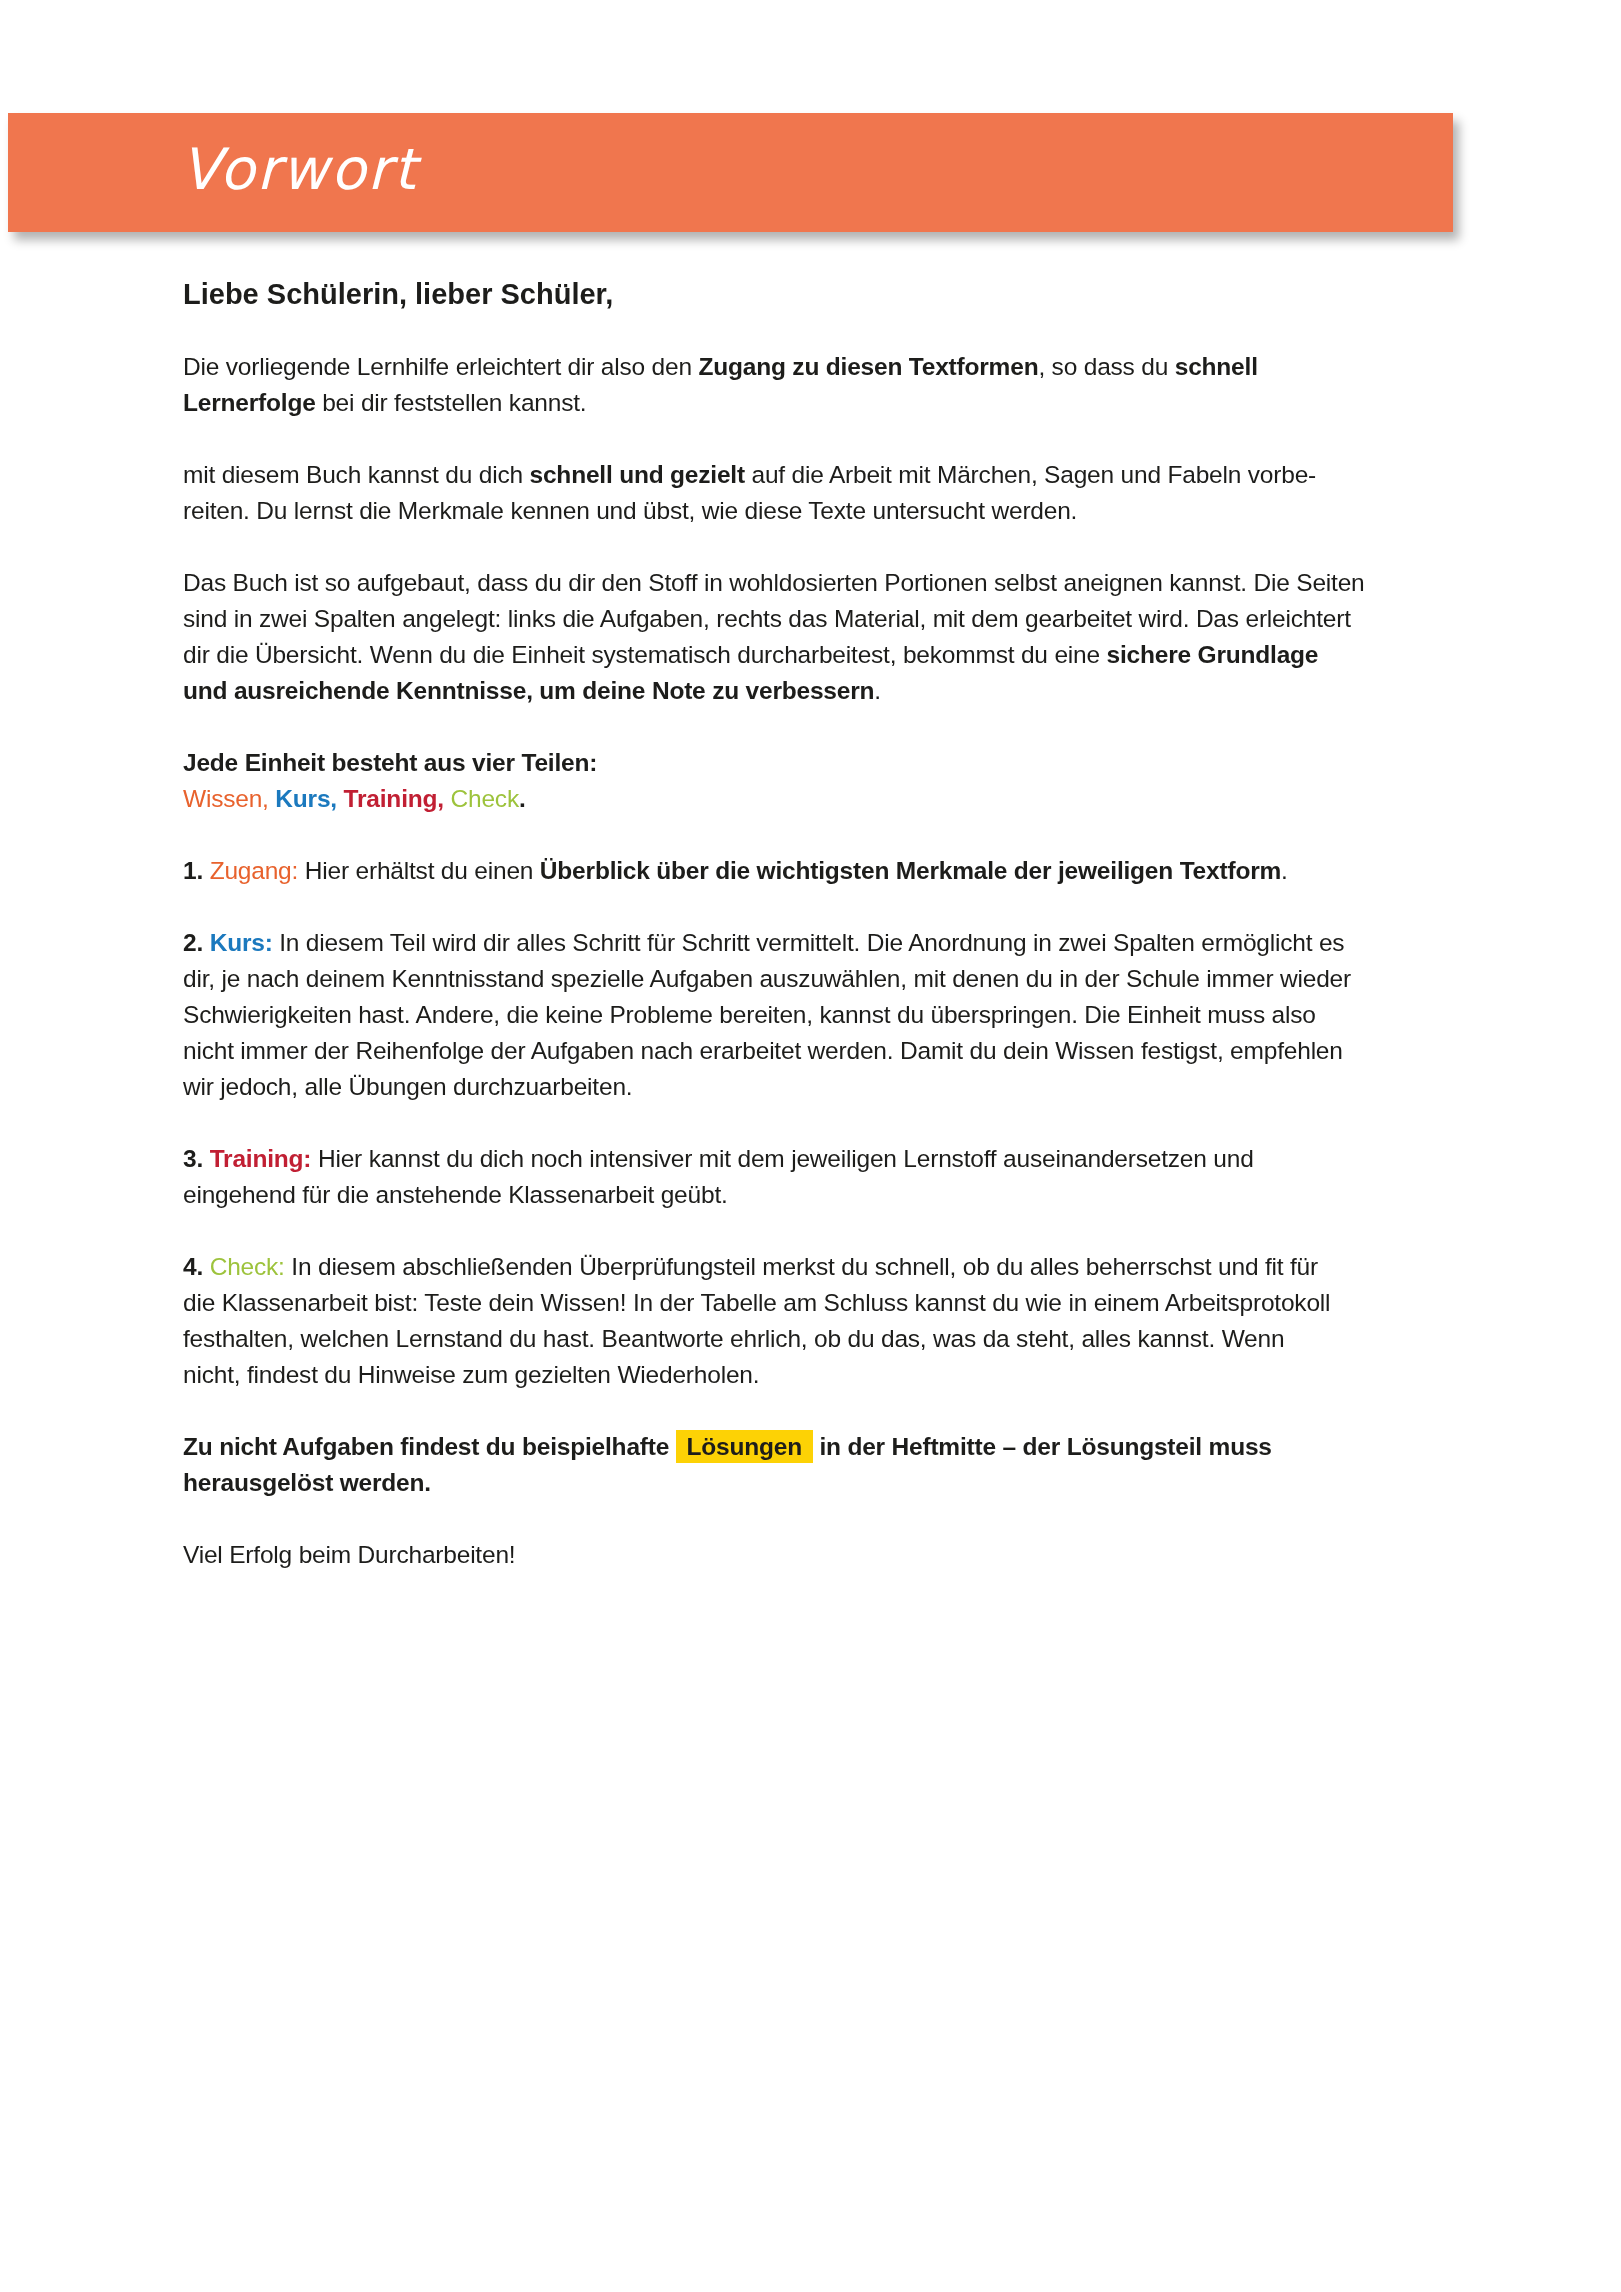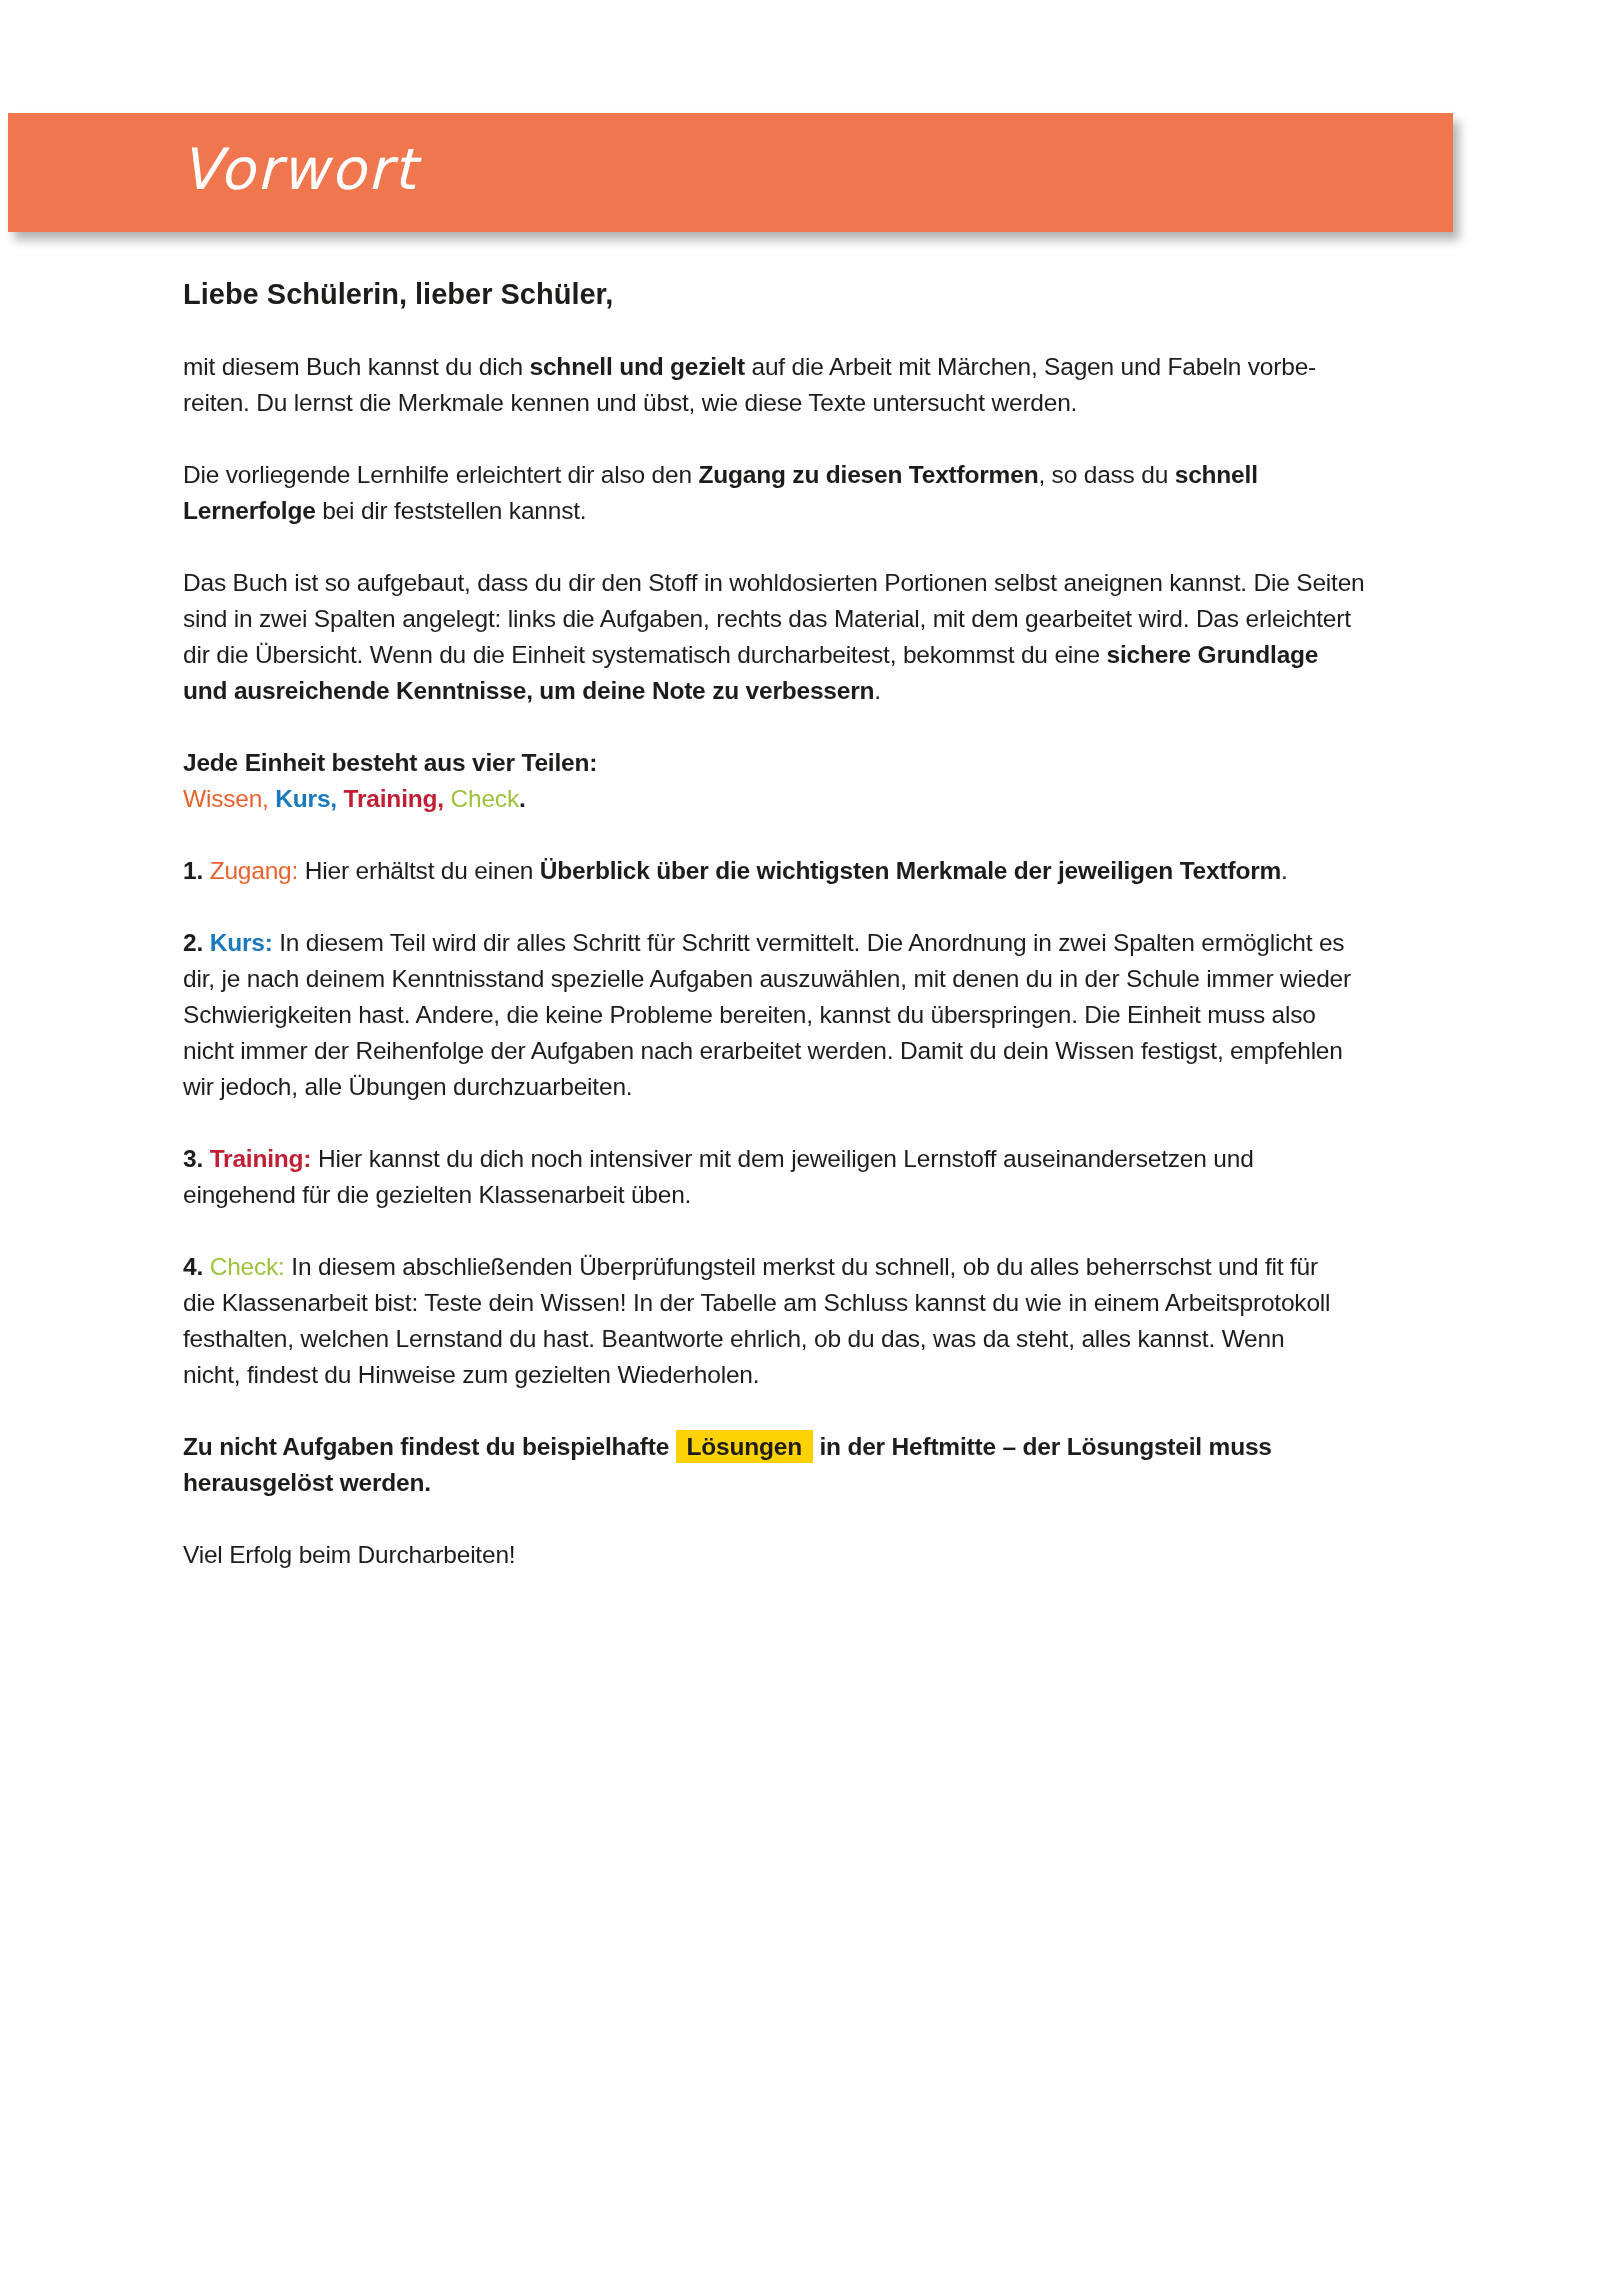--- a/index.html
+++ b/index.html
@@ -73,24 +73,24 @@
 </style>
 </head>
 <body>
 
 <div class="header-bar">
   <div class="page-title">Vorwort</div>
 </div>
 
 <div class="content">
   <h1 class="salutation">Liebe Schülerin, lieber Schüler,</h1>
+  <p class="para"><span class="run-n">Die vorliegende Lernhilfe erleichtert dir also den </span><span class="run-b">Zugang zu diesen Textformen</span><span class="run-n">, so dass du </span><span class="run-b">schnell</span><br><span class="run-b">Lernerfolge</span><span class="run-n"> bei dir feststellen kannst.</span></p>
   <p class="para"><span class="run-n">mit diesem Buch kannst du dich </span><span class="run-b">schnell und gezielt</span><span class="run-n"> auf die Arbeit mit Märchen, Sagen und Fabeln vorbe-</span><br><span class="run-n">reiten. Du lernst die Merkmale kennen und übst, wie diese Texte untersucht werden.</span></p>
-  <p class="para"><span class="run-n">Die vorliegende Lernhilfe erleichtert dir also den </span><span class="run-b">Zugang zu diesen Textformen</span><span class="run-n">, so dass du </span><span class="run-b">schnell</span><br><span class="run-b">Lernerfolge</span><span class="run-n"> bei dir feststellen kannst.</span></p>
   <p class="para"><span class="run-n">Das Buch ist so aufgebaut, dass du dir den Stoff in wohldosierten Portionen selbst aneignen kannst. Die Seiten</span><br><span class="run-n">sind in zwei Spalten angelegt: links die Aufgaben, rechts das Material, mit dem gearbeitet wird. Das erleichtert</span><br><span class="run-n">dir die Übersicht. Wenn du die Einheit systematisch durcharbeitest, bekommst du eine </span><span class="run-b">sichere Grundlage</span><br><span class="run-b">und ausreichende Kenntnisse, um deine Note zu verbessern</span><span class="run-n">.</span></p>
   <p class="para"><span class="run-b">Jede Einheit besteht aus vier Teilen:</span><br><span class="run-o">Wissen,</span><span class="run-n"> </span><span class="run-bl">Kurs,</span><span class="run-n"> </span><span class="run-r">Training,</span><span class="run-n"> </span><span class="run-g">Check</span><span class="run-b">.</span></p>
   <p class="para"><span class="run-b">1. </span><span class="run-o">Zugang:</span><span class="run-n"> Hier erhältst du einen </span><span class="run-b">Überblick über die wichtigsten Merkmale der jeweiligen Textform</span><span class="run-n">.</span><br></p>
   <p class="para"><span class="run-b">2. </span><span class="run-bl">Kurs:</span><span class="run-n"> In diesem Teil wird dir alles Schritt für Schritt vermittelt. Die Anordnung in zwei Spalten ermöglicht es</span><br><span class="run-n">dir, je nach deinem Kenntnisstand spezielle Aufgaben auszuwählen, mit denen du in der Schule immer wieder</span><br><span class="run-n">Schwierigkeiten hast. Andere, die keine Probleme bereiten, kannst du überspringen. Die Einheit muss also</span><br><span class="run-n">nicht immer der Reihenfolge der Aufgaben nach erarbeitet werden. Damit du dein Wissen festigst, empfehlen</span><br><span class="run-n">wir jedoch, alle Übungen durchzuarbeiten.</span></p>
-  <p class="para"><span class="run-b">3. </span><span class="run-r">Training:</span><span class="run-n"> Hier kannst du dich noch intensiver mit dem jeweiligen Lernstoff auseinandersetzen und</span><br><span class="run-n">eingehend für die gezielten Klassenarbeit üben.</span></p>
+  <p class="para"><span class="run-b">3. </span><span class="run-r">Training:</span><span class="run-n"> Hier kannst du dich noch intensiver mit dem jeweiligen Lernstoff auseinandersetzen und</span><br><span class="run-n">eingehend für die anstehende Klassenarbeit geübt.</span></p>
   <p class="para"><span class="run-b">4. </span><span class="run-g">Check:</span><span class="run-n"> In diesem abschließenden Überprüfungsteil merkst du schnell, ob du alles beherrschst und fit für</span><br><span class="run-n">die  Klassenarbeit bist: Teste dein Wissen! In der Tabelle am Schluss kannst du wie in einem Arbeitsprotokoll</span><br><span class="run-n">festhalten, welchen Lernstand du hast. Beantworte ehrlich, ob du das, was da steht, alles kannst. Wenn</span><br><span class="run-n">nicht, findest du Hinweise zum gezielten Wiederholen.</span></p>
   <p class="para"><span class="run-b">Zu nicht Aufgaben findest du beispielhafte </span><span class="run-hl">Lösungen</span><span class="run-b"> in der Heftmitte – der Lösungsteil muss</span><br><span class="run-b">herausgelöst werden.</span></p>
   <p class="para"><span class="run-n">Viel Erfolg beim Durcharbeiten!</span></p>
 </div>
 
 
 </body></html>

